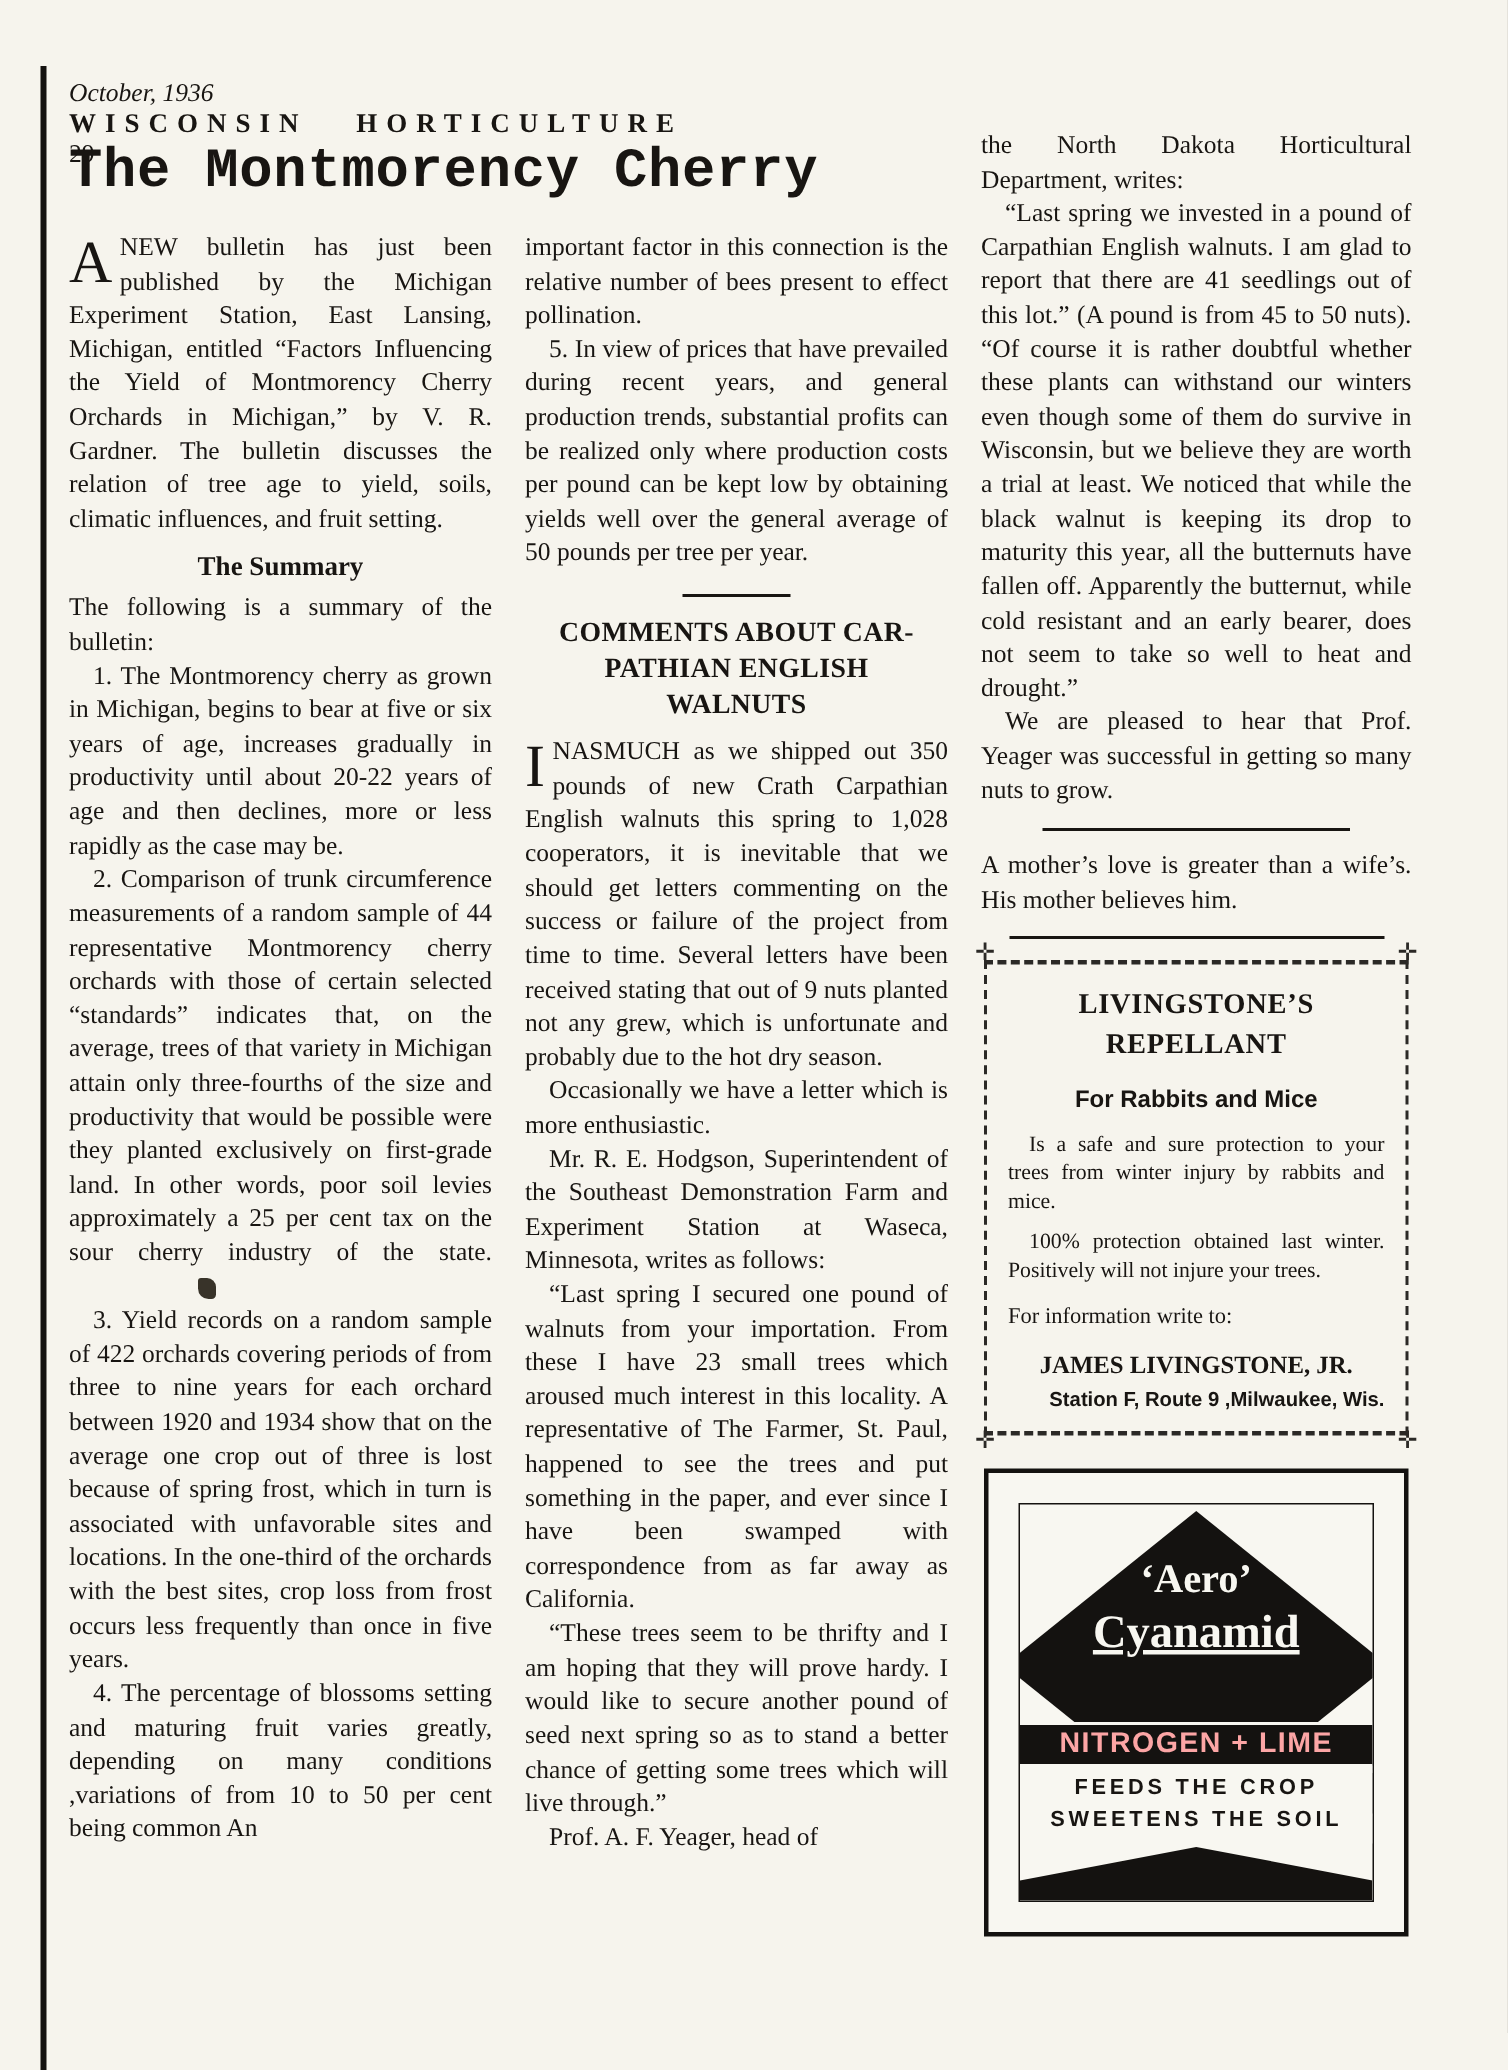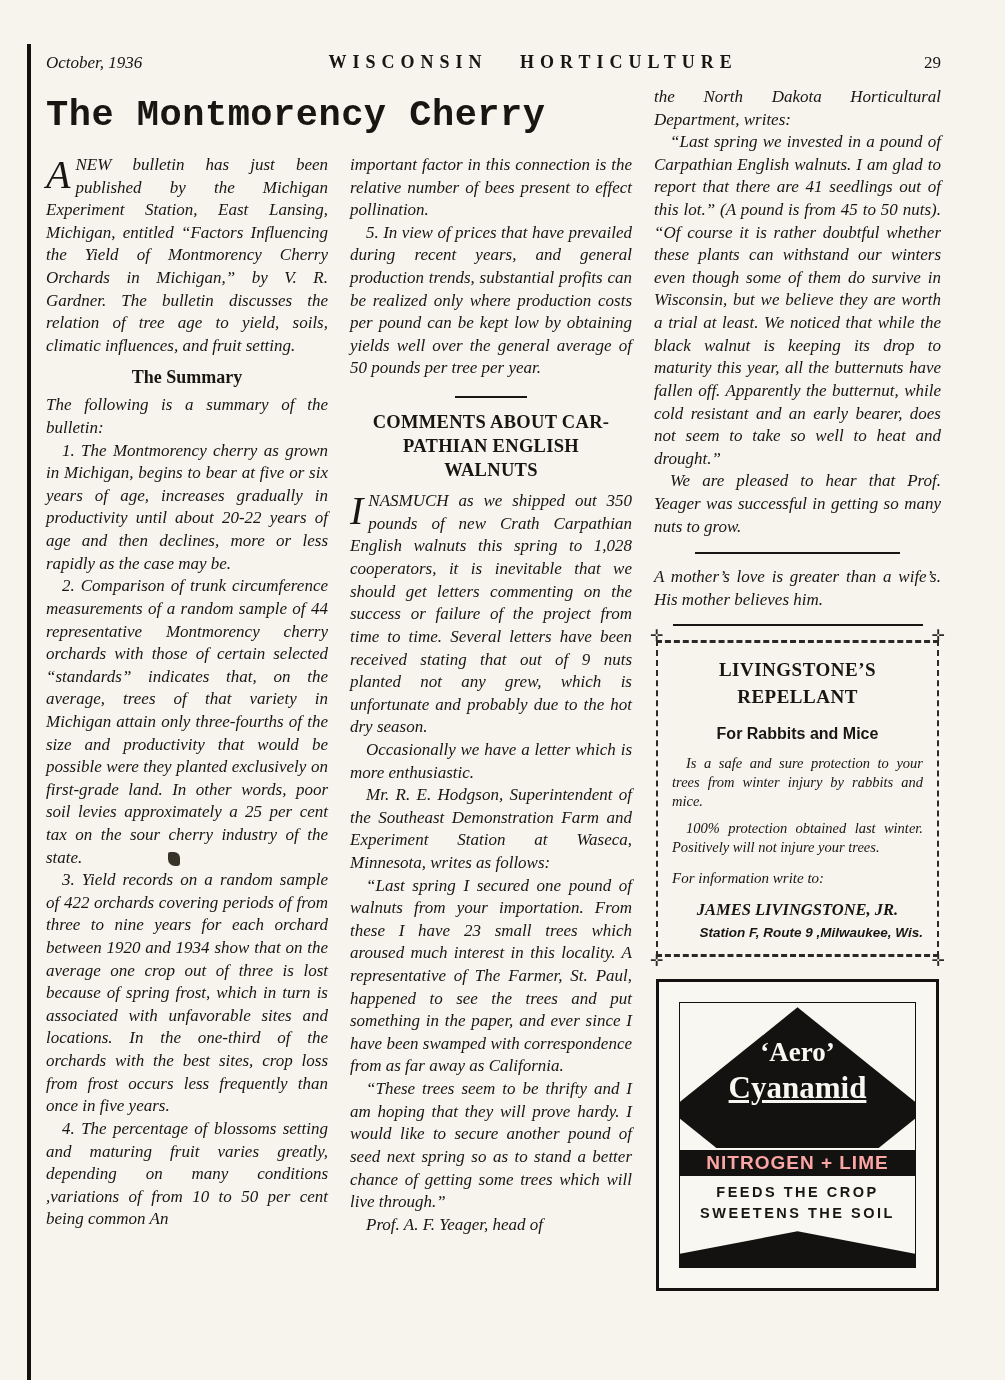--- a/index.html
+++ b/index.html
@@ -5,34 +5,34 @@
   * { box-sizing: border-box; }
   html,body { margin:0; padding:0; background:#d8d5cd; }
   .page {
     position:relative; width:1005px; height:1380px; margin:0 auto;
     background:#f6f4ed; color:#181512;
     font-family:"Liberation Serif","DejaVu Serif",serif;
     overflow:hidden;
   }
   .scan-edge { position:absolute; left:27px; top:44px; width:4px; height:1336px; background:#14120f; }
 
-  .masthead { position:absolute; top:52px; left:46px; width:895px; display:flex; justify-content:space-between; align-items:baseline; }
+  .masthead { position:absolute; top:52px; left:46px; width:895px; display:flex; justify-content:space-between; align-items:baseline;flex-direction:column; }
   .issue-date { font-style:italic; font-size:17px; }
   .journal-title { font-weight:bold; font-size:18px; letter-spacing:6px; word-spacing:22px; }
   .page-number { font-size:17px; }
 
   .content { position:absolute; top:86px; left:46px; width:895px; display:flex; }
   .article-left { width:586px; margin-right:22px; }
   .headline { margin:8px 0 18px; font-size:37px; font-weight:bold; letter-spacing:0.5px;font-family:Liberation Mono, monospace; }
   .cols { display:flex; }
   .col { width:282px; font-size:17px; line-height:1.33; text-align:justify; }
   .col1 { margin-right:22px; }
   .col3 { width:287px; }
 
-  p { margin:0; text-indent:16px;font-style:italic; }
+  p { margin:0; text-indent:16px; }
   p.flush { text-indent:0; }
   .dropcap { float:left; font-size:40px; line-height:37px; padding:2px 5px 0 0; }
   .subhead { margin:9px 0 4px; text-align:center; font-size:18px; font-weight:bold; }
   .walnut-head { margin:2px 0 8px; text-align:center; font-size:18.5px; font-weight:bold; white-space:pre-line; line-height:1.3; letter-spacing:0.3px; }
   .rule-short { border:0; border-top:2px solid #181512; width:72px; margin:16px auto 12px; }
   .rule-med { border:0; border-top:2px solid #181512; width:205px; margin:14px auto 12px; }
   .rule-med2 { border:0; border-top:2px solid #181512; width:250px; margin:13px auto 11px; }
   .smudge { display:inline-block; width:12px; height:14px; background:#383329; border-radius:2px 6px 3px 7px; margin-left:86px; vertical-align:-3px; }
 
   

